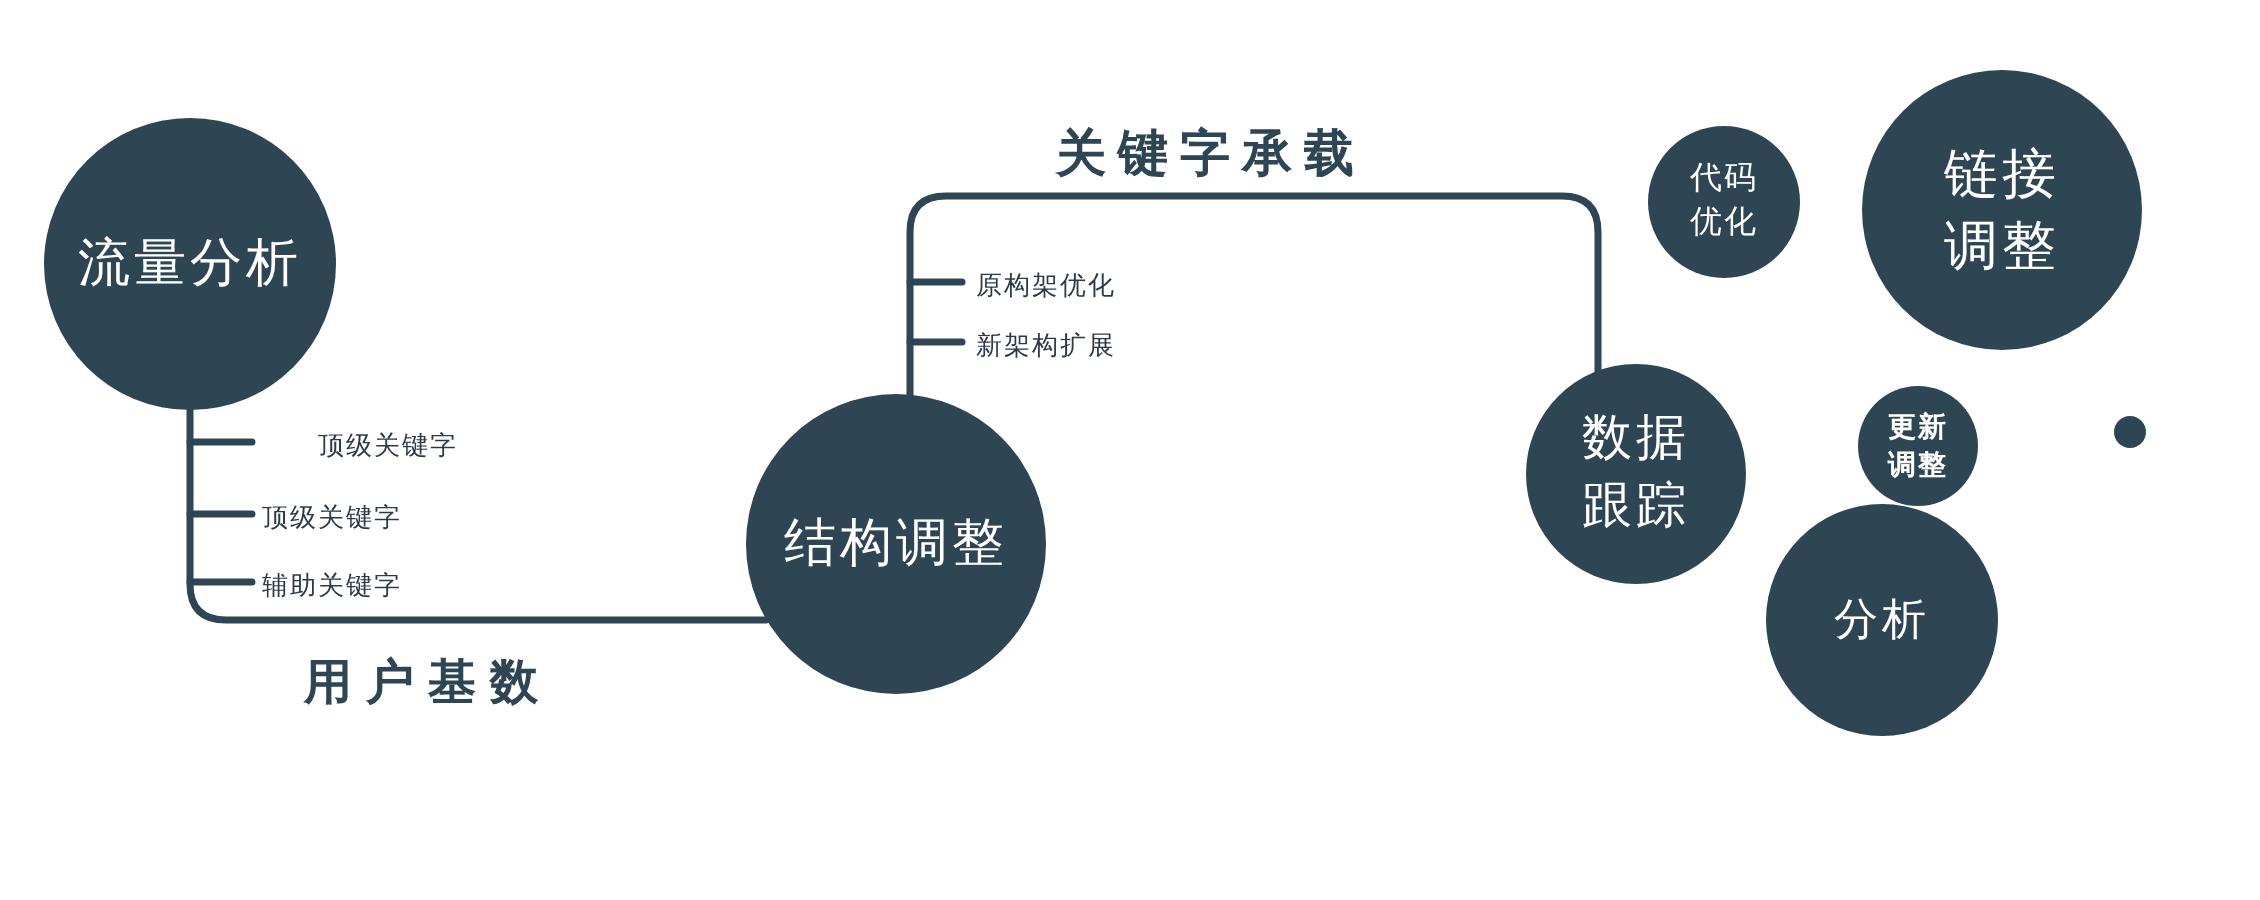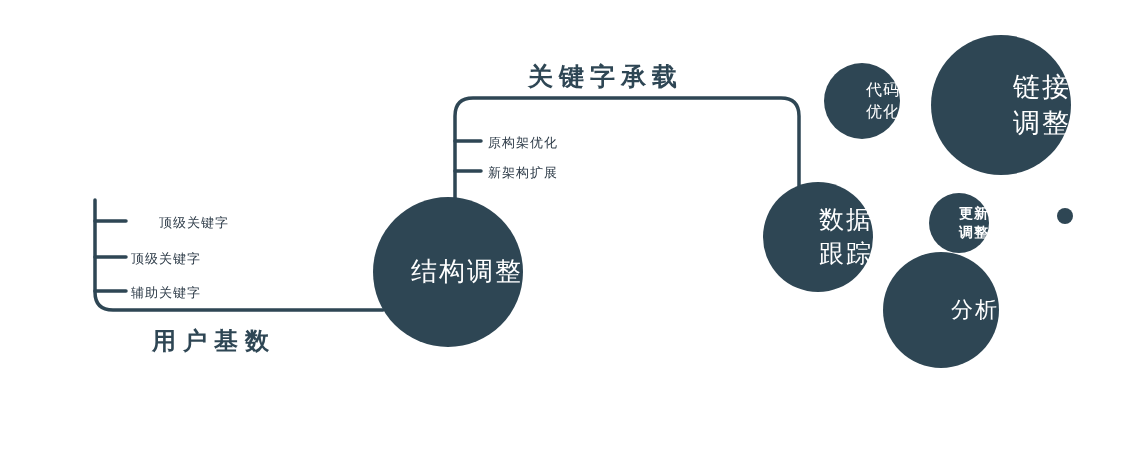--- a/index.html
+++ b/index.html
@@ -24,21 +24,21 @@
     stroke-width: 3.5;
     stroke-linecap: round;
   }
   .node {
     position: absolute;
     border-radius: 50%;
     background: var(--primary);
     color: #ffffff;
     display: flex;
     flex-direction: column;
-    align-items: flex-end;
+    align-items: center;
     justify-content: center;
     text-align: center;
     line-height: 1.35;
     letter-spacing: 2px;
     font-weight: 500;
   }
   .node span { display: block; }
   .n-traffic   { left: 22px;  top: 59px;  width: 146px; height: 146px; font-size: 26px; }
   .n-structure { left: 373px; top: 197px; width: 150px; height: 150px; font-size: 26px; }
   .n-tracking  { left: 763px; top: 182px; width: 110px; height: 110px; font-size: 25px; }
@@ -93,20 +93,23 @@
   <svg class="edges" width="1130" height="450" viewBox="0 0 1130 450" aria-hidden="true">
     <path d="M 95 200 L 95 292 Q 95 310 113 310 L 383 310"></path>
     <path d="M 95 221 L 126 221"></path>
     <path d="M 95 257 L 126 257"></path>
     <path d="M 95 291 L 126 291"></path>
     <path d="M 455 199 L 455 116 Q 455 98 473 98 L 781 98 Q 799 98 799 116 L 799 186"></path>
     <path d="M 455 141 L 481 141"></path>
     <path d="M 455 171 L 481 171"></path>
   </svg>
 
+  <div class="node n-traffic">
+    <span>流量分析</span>
+  </div>
 
   <div class="node n-structure">
     <span>结构调整</span>
   </div>
 
   <div class="node n-tracking">
     <span>数据</span>
     <span>跟踪</span>
   </div>
 

